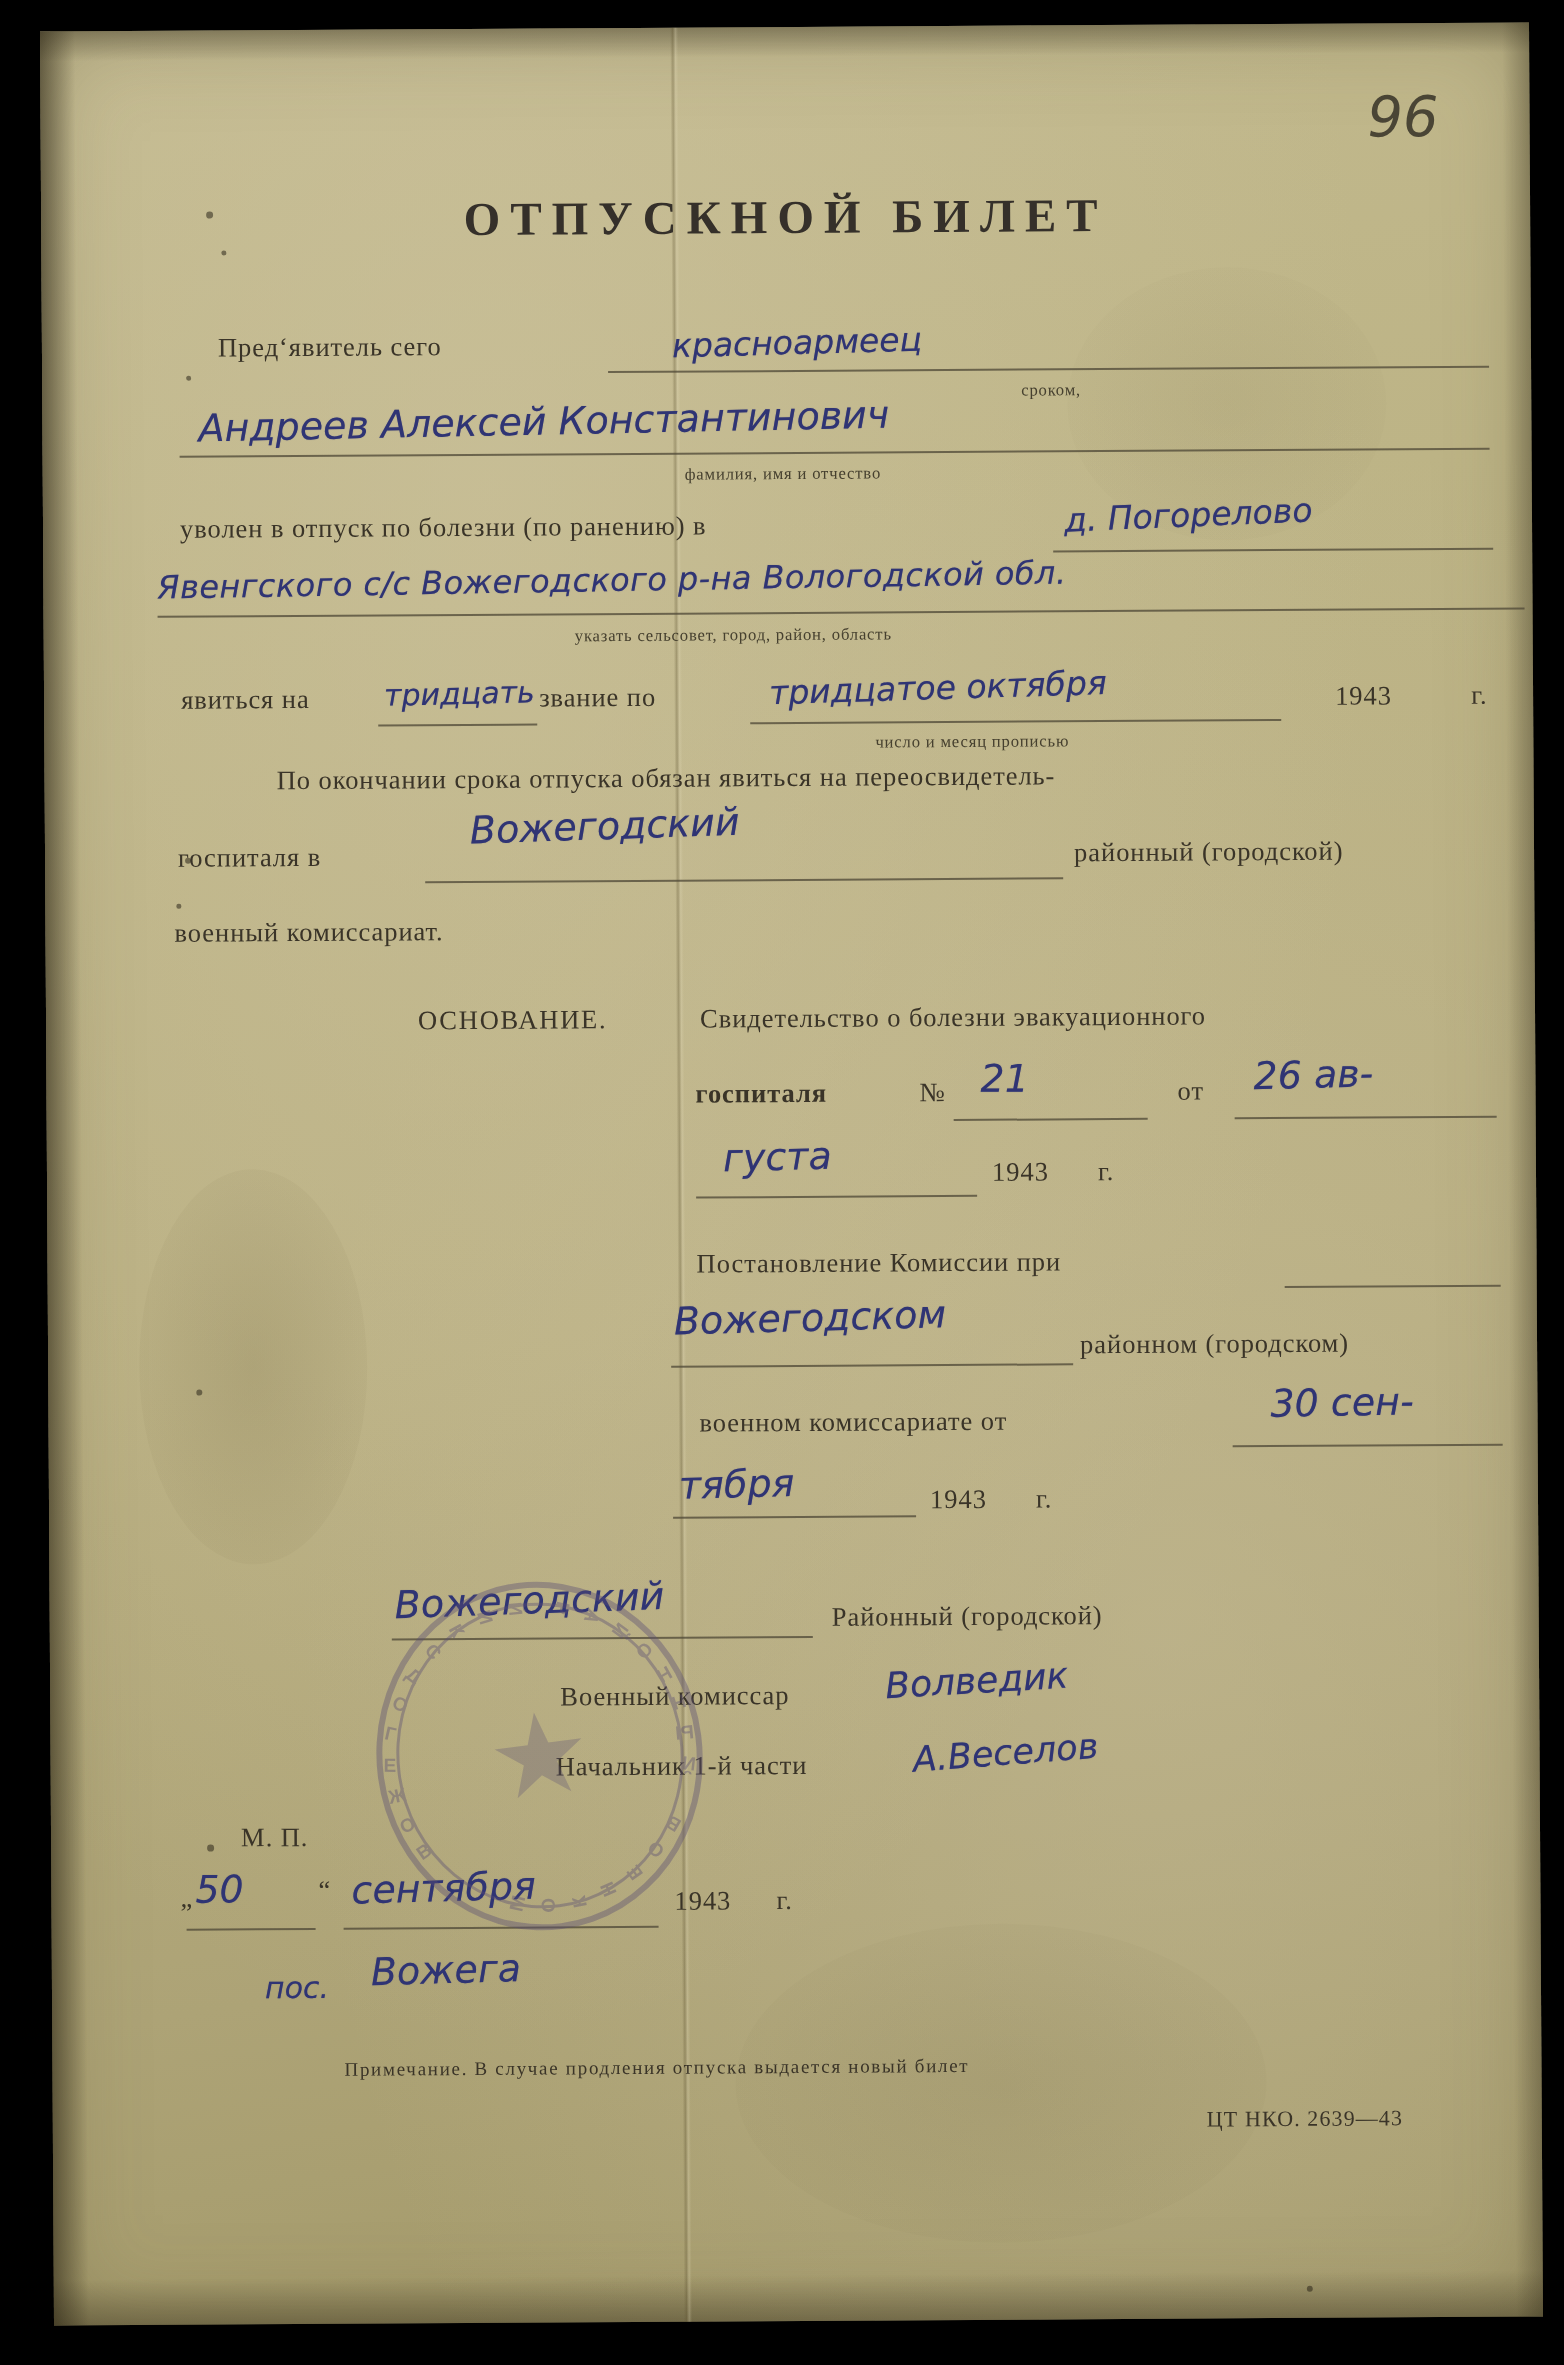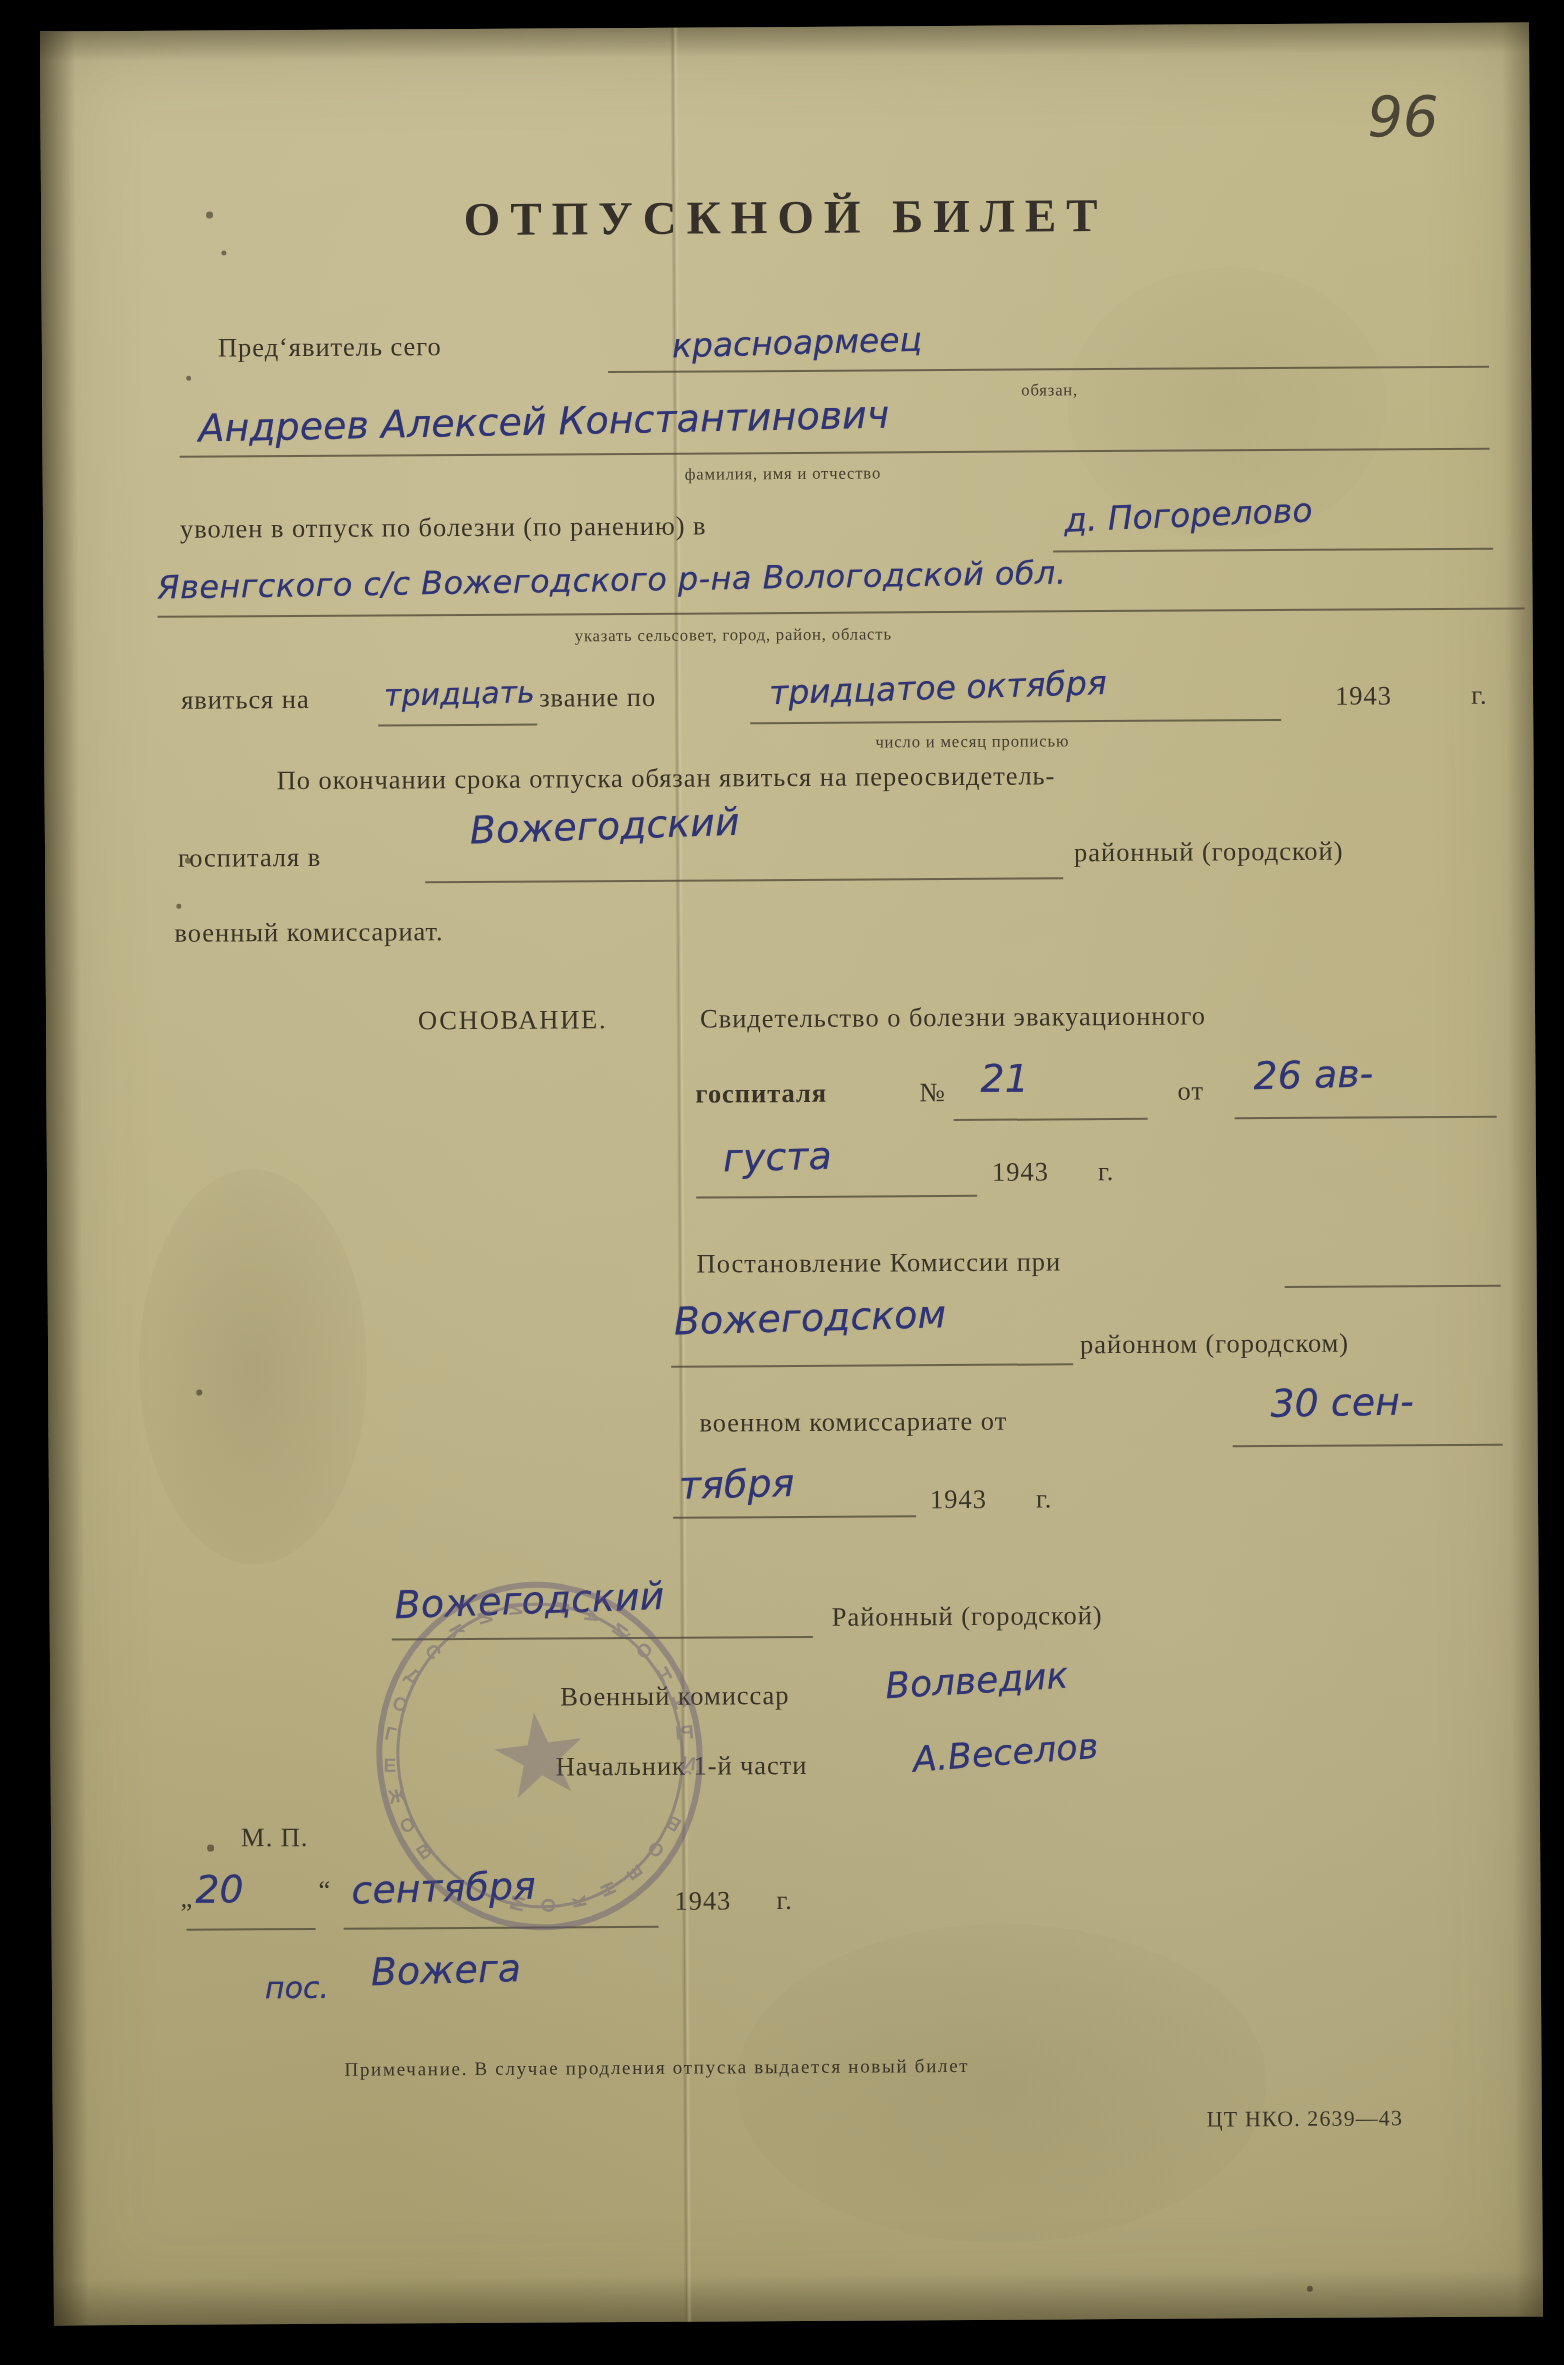--- a/index.html
+++ b/index.html
@@ -228,21 +228,21 @@
 
     <div class="content">
 
       <div class="folio">96</div>
 
       <div class="title">ОТПУСКНОЙ БИЛЕТ</div>
 
       <div class="print lbl" style="left:176px;top:302px;">Пред‘явитель сего</div>
       <div class="rule" style="left:566px;top:343px;width:881px;"></div>
       <div class="hand hand-lg" style="left:630px;top:296px;transform:rotate(-1.2deg);">красноармеец</div>
-      <div class="print lbl-sm" style="left:979px;top:355px;">обязан,</div>
+      <div class="print lbl-sm" style="left:979px;top:355px;">сроком,</div>
 
       <div class="rule" style="left:137px;top:425px;width:1310px;"></div>
       <div class="hand hand-xl" style="left:156px;top:371px;transform:rotate(-0.8deg);">Андреев Алексей Константинович</div>
       <div class="print lbl-sm" style="left:642px;top:437px;">фамилия, имя и отчество</div>
 
       <div class="print lbl" style="left:137px;top:483px;">уволен в отпуск по болезни (по ранению) в</div>
       <div class="rule" style="left:1010px;top:525px;width:440px;"></div>
       <div class="hand hand-lg" style="left:1021px;top:471px;transform:rotate(-2deg);">д. Погорелово</div>
 
       <div class="rule" style="left:114px;top:585px;width:1367px;"></div>
@@ -307,21 +307,21 @@
       <div class="print lbl" style="left:510px;top:1653px;">Военный комиссар</div>
       <div class="hand hand-lg" style="left:835px;top:1634px;transform:rotate(-3deg);font-size:36px;">Волведик</div>
 
       <div class="print lbl" style="left:505px;top:1723px;">Начальник 1-й части</div>
       <div class="hand hand-lg" style="left:862px;top:1707px;transform:rotate(-4deg);font-size:35px;">А.Веселов</div>
 
       <div class="print lbl" style="left:190px;top:1792px;text-align:center;">М. П.</div>
 
       <div class="print lbl" style="left:129px;top:1852px;">„</div>
       <div class="rule" style="left:135px;top:1898px;width:129px;"></div>
-      <div class="hand hand-xl" style="left:144px;top:1837px;">20</div>
+      <div class="hand hand-xl" style="left:144px;top:1837px;">50</div>
       <div class="print lbl" style="left:267px;top:1845px;">“</div>
       <div class="rule" style="left:292px;top:1898px;width:315px;"></div>
       <div class="hand hand-xl" style="left:300px;top:1837px;transform:rotate(-1.2deg);">сентября</div>
       <div class="print lbl" style="left:623px;top:1858px;">1943</div>
       <div class="print lbl" style="left:725px;top:1858px;">г.</div>
 
       <div class="hand hand-md" style="left:213px;top:1940px;font-size:30px;">пос.</div>
       <div class="hand hand-xl" style="left:319px;top:1919px;transform:rotate(-1.2deg);">Вожега</div>
 
       <div class="stamp">

